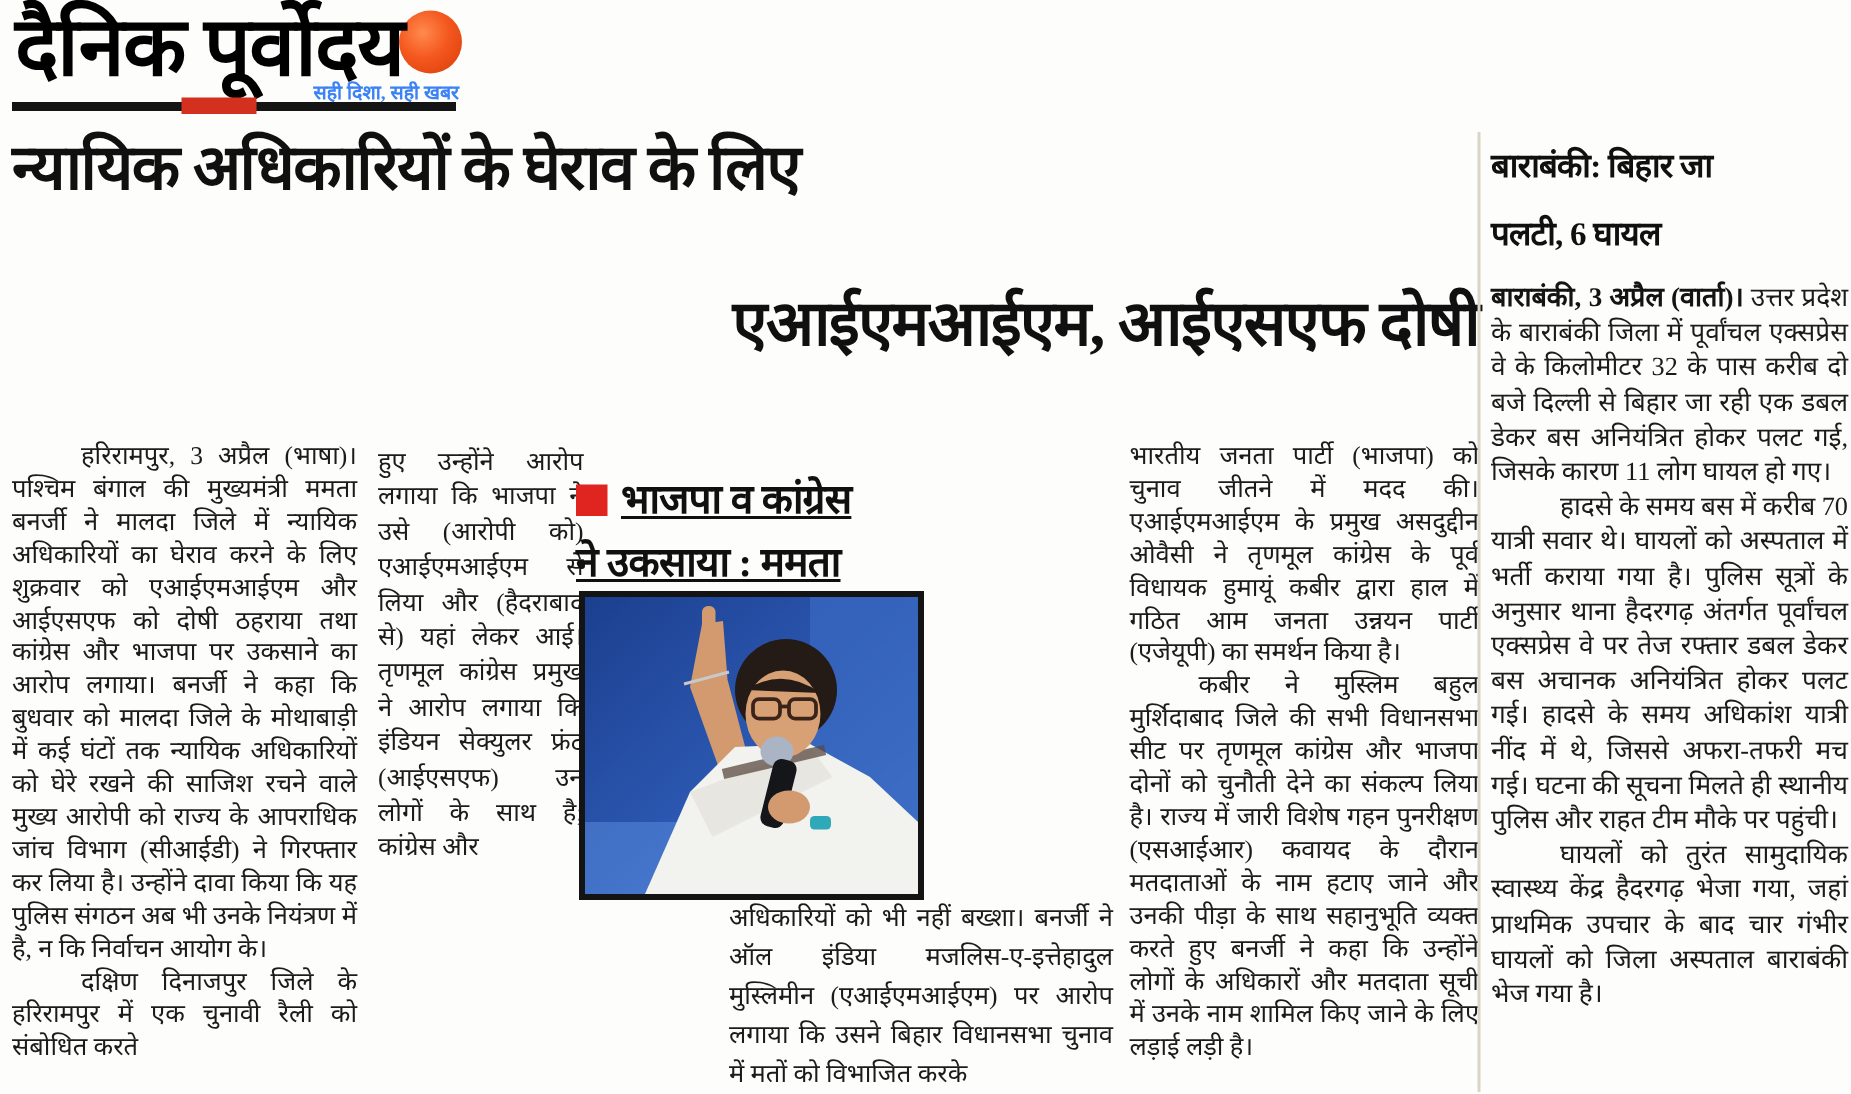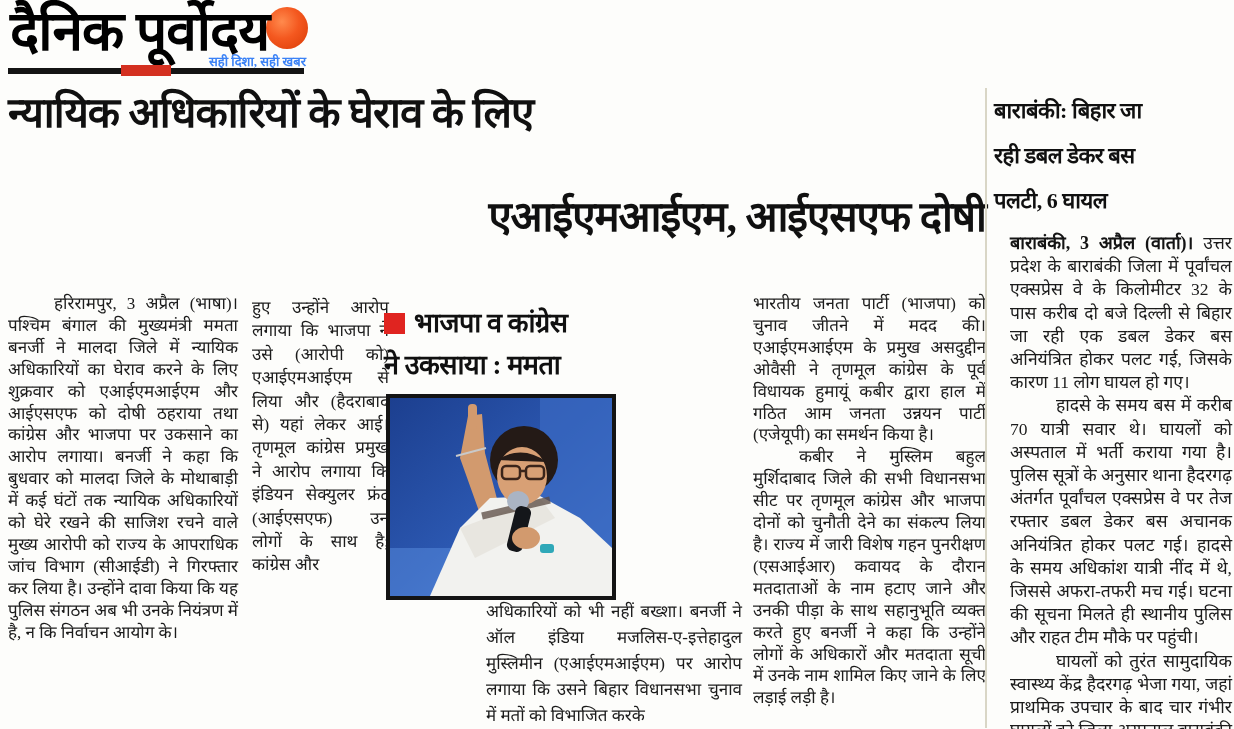--- a/index.html
+++ b/index.html
@@ -75,28 +75,29 @@
     <div class="abs tagline" style="left:146px;top:50px;">सही दिशा, सही खबर</div>
     <div class="abs logo-rule" style="left:0px;top:66px;width:296px;"></div>
     <div class="abs logo-rule-red" style="left:113px;top:63px;width:50px;"></div>
   </div>
 
   <div class="abs main-headline" style="left:8px;top:92px;width:978px;">न्यायिक अधिकारियों के घेराव के लिए</div>
   <div class="abs main-headline" style="left:8px;top:196px;width:978px;text-align:right;">एआईएमआईएम, आईएसएफ दोषी</div>
 
   <div class="abs bodytext lh-a" style="left:8px;top:293px;width:230px;height:436px;">
     <p class="indent"><b class="lead">हरिरामपुर, 3 अप्रैल (भाषा)।</b><span> पश्चिम बंगाल की मुख्यमंत्री ममता बनर्जी ने मालदा जिले में न्यायिक अधिकारियों का घेराव करने के लिए शुक्रवार को एआईएमआईएम और आईएसएफ को दोषी ठहराया तथा कांग्रेस और भाजपा पर उकसाने का आरोप लगाया। बनर्जी ने कहा कि बुधवार को मालदा जिले के मोथाबाड़ी में कई घंटों तक न्यायिक अधिकारियों को घेरे रखने की साजिश रचने वाले मुख्य आरोपी को राज्य के आपराधिक जांच विभाग (सीआईडी) ने गिरफ्तार कर लिया है। उन्होंने दावा किया कि यह पुलिस संगठन अब भी उनके नियंत्रण में है, न कि निर्वाचन आयोग के।</span></p>
+    <p class="indent">दक्षिण दिनाजपुर जिले के हरिरामपुर में एक चुनावी रैली को संबोधित करते</p>
   </div>
 
   <div class="abs bodytext lh-b" style="left:252px;top:296px;width:137px;height:302px;">
     <p>हुए उन्होंने आरोप लगाया कि भाजपा ने उसे (आरोपी को) एआईएमआईएम से लिया और (हैदराबाद से) यहां लेकर आई। तृणमूल कांग्रेस प्रमुख ने आरोप लगाया कि इंडियन सेक्युलर फ्रंट (आईएसएफ) उन लोगों के साथ है; कांग्रेस और</p>
   </div>
 
 
-  <div class="abs caption" style="left:384px;top:302px;width:236px;">
+  <div class="abs caption" style="left:384px;top:312px;width:236px;text-decoration:underline;">
     <div><span class="caption-bullet"></span><span>भाजपा व कांग्रेस</span></div>
     <div>ने उकसाया : ममता</div>
   </div>
 
   <div class="abs photo-frame" style="left:386px;top:394px;">
     <svg width="222" height="198" viewBox="0 0 222 198">
       <defs>
         <linearGradient id="bgblue" x1="0" y1="0" x2="1" y2="1">
           <stop offset="0" stop-color="#1c3f8f"></stop>
           <stop offset="0.5" stop-color="#2b57b0"></stop>
@@ -142,23 +143,22 @@
   <div class="abs bodytext lh-a" style="left:753px;top:293px;width:233px;height:436px;">
     <p>भारतीय जनता पार्टी (भाजपा) को चुनाव जीतने में मदद की। एआईएमआईएम के प्रमुख असदुद्दीन ओवैसी ने तृणमूल कांग्रेस के पूर्व विधायक हुमायूं कबीर द्वारा हाल में गठित आम जनता उन्नयन पार्टी (एजेयूपी) का समर्थन किया है।</p>
     <p class="indent">कबीर ने मुस्लिम बहुल मुर्शिदाबाद जिले की सभी विधानसभा सीट पर तृणमूल कांग्रेस और भाजपा दोनों को चुनौती देने का संकल्प लिया है। राज्य में जारी विशेष गहन पुनरीक्षण (एसआईआर) कवायद के दौरान मतदाताओं के नाम हटाए जाने और उनकी पीड़ा के साथ सहानुभूति व्यक्त करते हुए बनर्जी ने कहा कि उन्होंने लोगों के अधिकारों और मतदाता सूची में उनके नाम शामिल किए जाने के लिए लड़ाई लड़ी है।</p>
   </div>
 
   <div class="abs vdivider" style="left:985px;top:88px;height:640px;"></div>
 
   <div class="abs" style="left:994px;top:88px;width:238px;height:640px;">
     <div class="side-headline">
       <div>बाराबंकी: बिहार जा</div>
-      <div>रही डबल डेकर बस</div>
       <div>पलटी, 6 घायल</div>
     </div>
-    <div class="bodytext lh-e" style="margin-top:9px;margin-left:16px;">
+    <div class="bodytext lh-e" style="margin-top:9px;">
       <p><b class="lead side-dateline">बाराबंकी, 3 अप्रैल (वार्ता)।</b><span> उत्तर प्रदेश के बाराबंकी जिला में पूर्वांचल एक्सप्रेस वे के किलोमीटर 32 के पास करीब दो बजे दिल्ली से बिहार जा रही एक डबल डेकर बस अनियंत्रित होकर पलट गई, जिसके कारण 11 लोग घायल हो गए।</span></p>
       <p class="indent">हादसे के समय बस में करीब 70 यात्री सवार थे। घायलों को अस्पताल में भर्ती कराया गया है। पुलिस सूत्रों के अनुसार थाना हैदरगढ़ अंतर्गत पूर्वांचल एक्सप्रेस वे पर तेज रफ्तार डबल डेकर बस अचानक अनियंत्रित होकर पलट गई। हादसे के समय अधिकांश यात्री नींद में थे, जिससे अफरा-तफरी मच गई। घटना की सूचना मिलते ही स्थानीय पुलिस और राहत टीम मौके पर पहुंची।</p>
       <p class="indent">घायलों को तुरंत सामुदायिक स्वास्थ्य केंद्र हैदरगढ़ भेजा गया, जहां प्राथमिक उपचार के बाद चार गंभीर घायलों को जिला अस्पताल बाराबंकी भेज गया है।</p>
     </div>
   </div>
 
 </div>
 
 </body></html>

